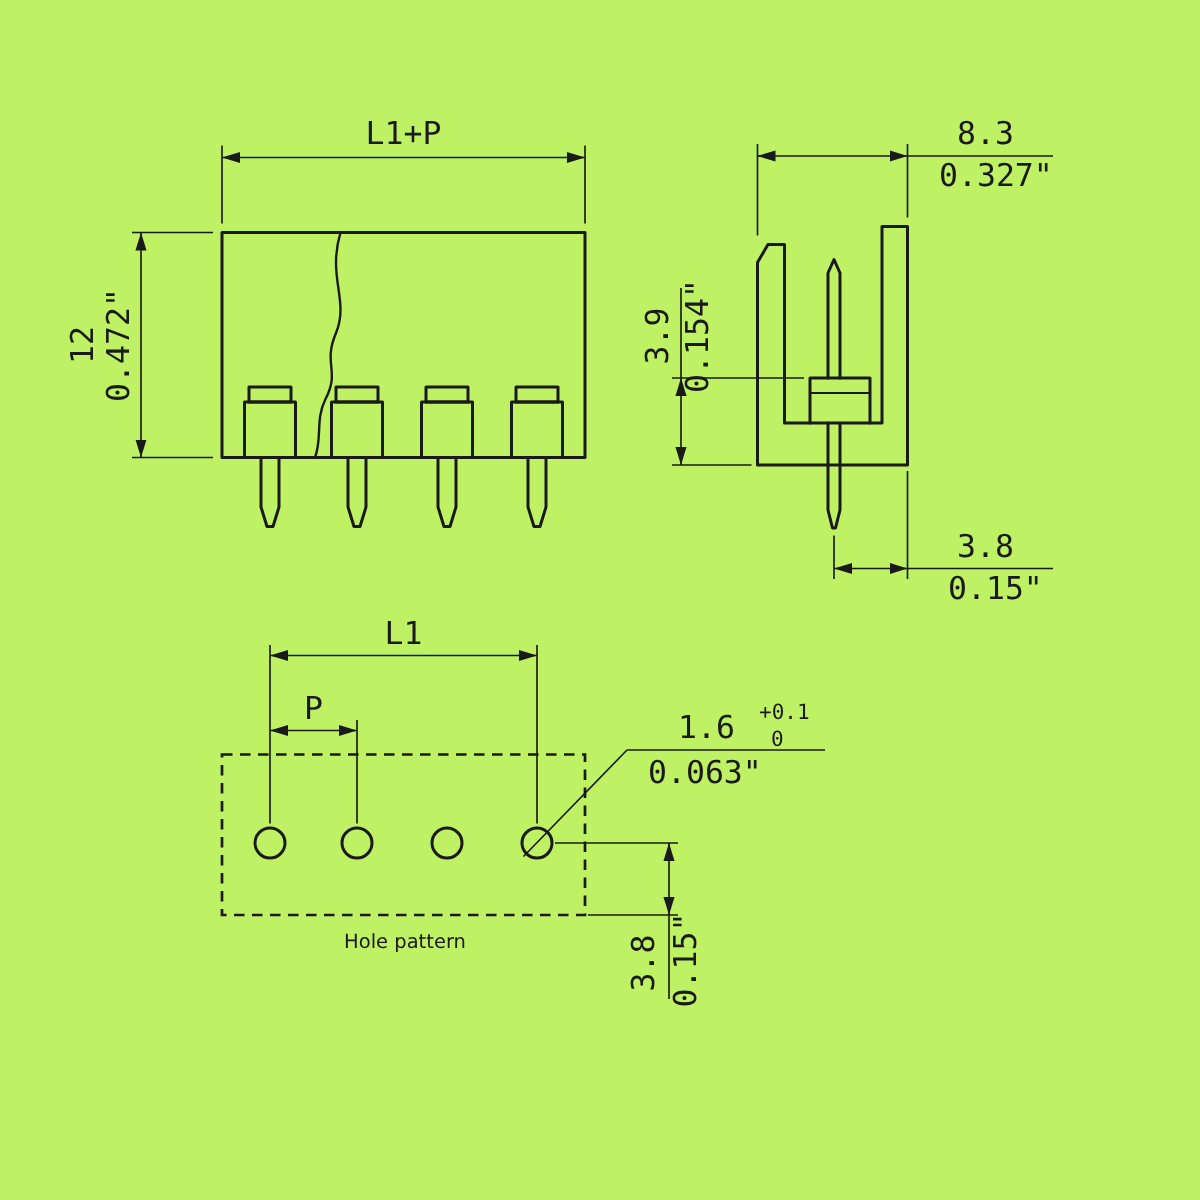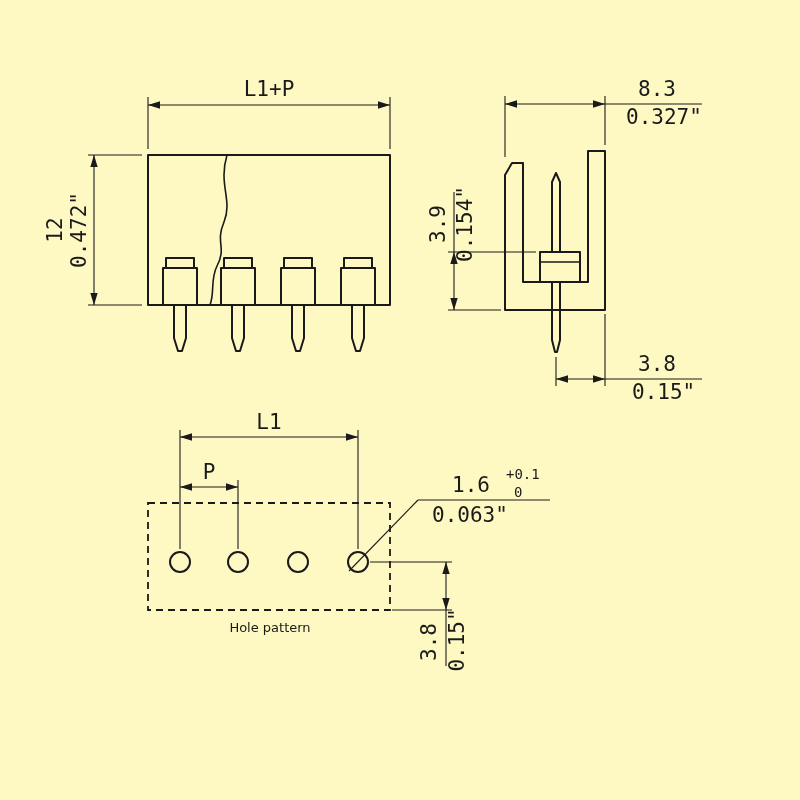--- a/index.html
+++ b/index.html
@@ -6,21 +6,21 @@
     margin: 0;
     padding: 0;
     background: #ffffff;
     width: 800px;
     height: 800px;
     overflow: hidden;
   }
   .stage {
     width: 800px;
     height: 800px;
-    background: #fef9c3;
+    background: #bef264;
     position: relative;
   }
   svg { display: block; }
   .outline {
     stroke: #1a1a1a;
     stroke-width: 2;
     fill: none;
     stroke-linejoin: round;
     stroke-linecap: round;
   }

